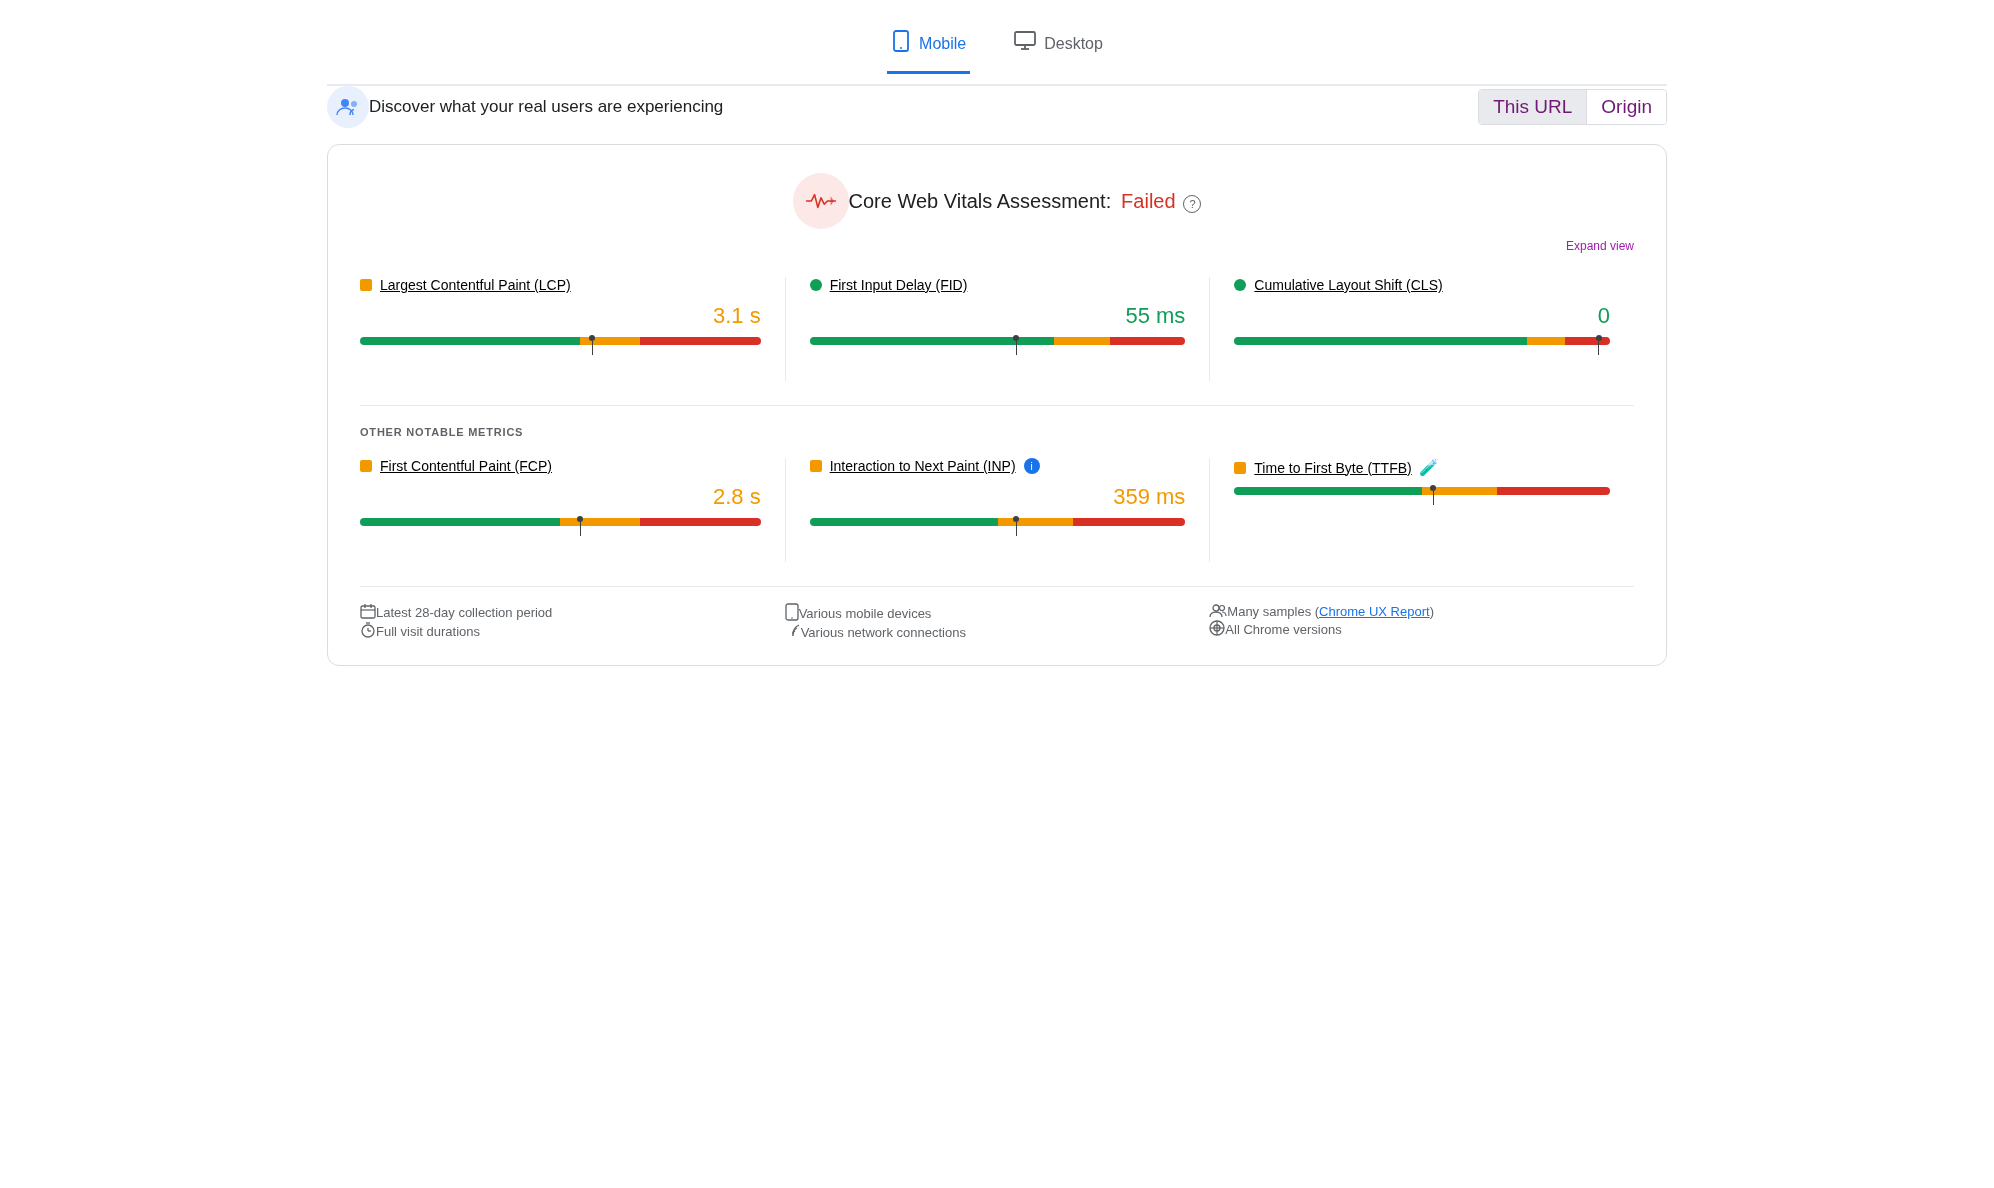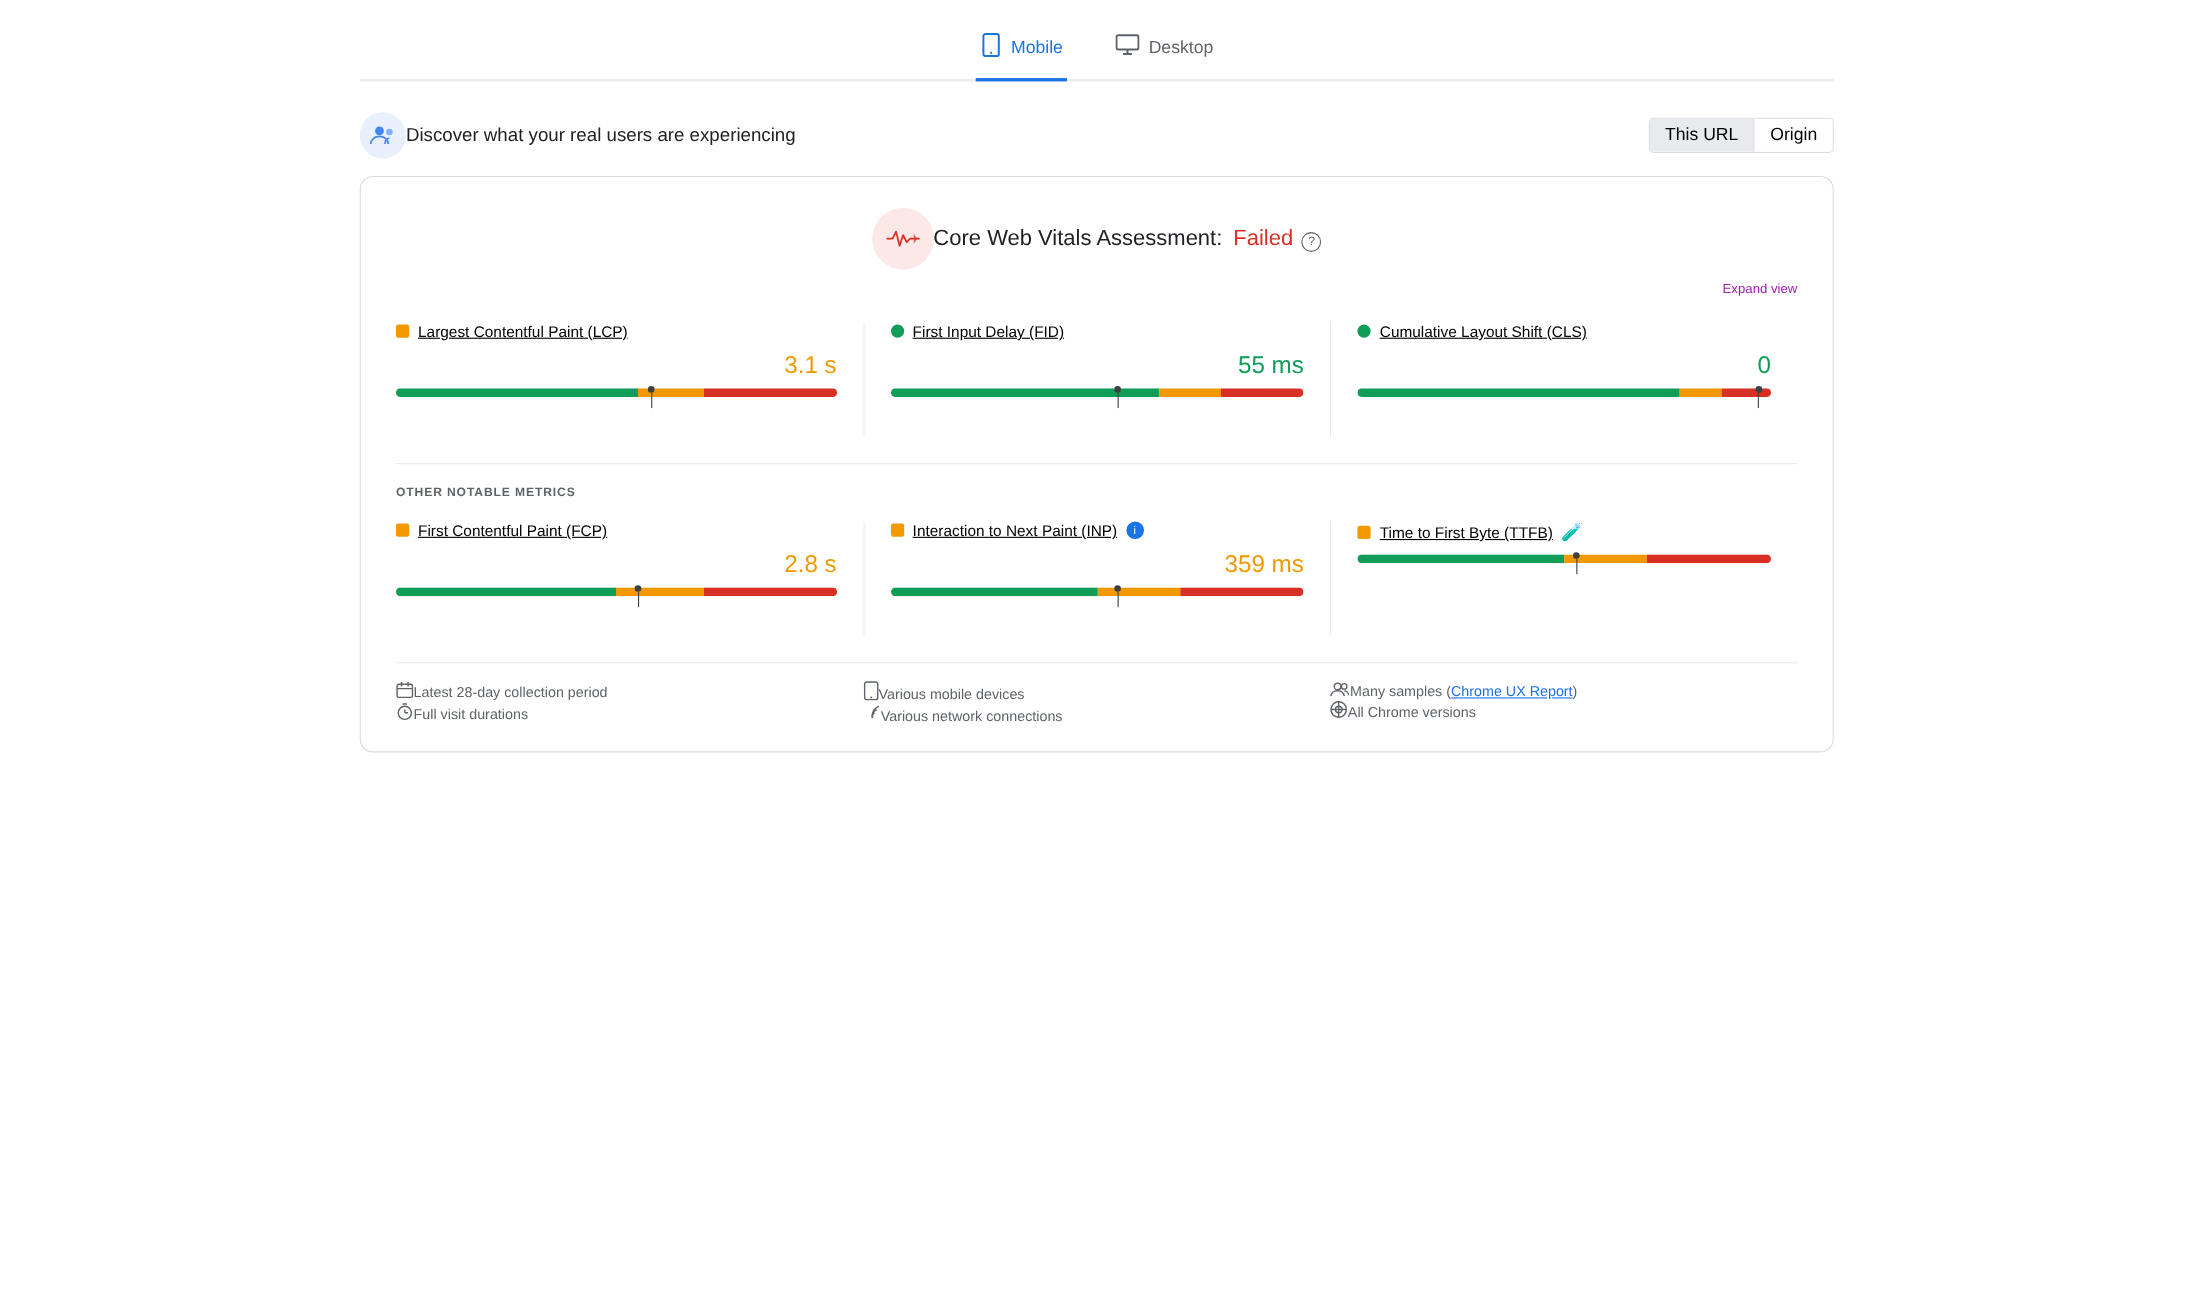--- a/index.html
+++ b/index.html
@@ -13,23 +13,22 @@
       max-width: 1400px;
       margin: 0 auto;
       padding: 20px 30px;
     }
 
     
     .tab-bar {
       display: flex;
       justify-content: center;
       gap: 40px;
-      margin-bottom: 28px;
       border-bottom: 2px solid #e8eaed;
-      padding-bottom: 0;
+      padding-bottom: 12px;
     }
     .tab {
       display: flex;
       align-items: center;
       gap: 8px;
       padding: 10px 4px 14px;
       cursor: pointer;
       font-size: 16px;
       color: #5f6368;
       position: relative;
@@ -75,22 +74,22 @@
       display: flex;
       border: 1px solid #dadce0;
       border-radius: 4px;
       overflow: hidden;
     }
     .url-toggle button {
       padding: 6px 14px;
       border: none;
       background: #fff;
       cursor: pointer;
-      font-size: 16px;
-      color: #000000;
+      font-size: 19px;
+      color: #701a75;
     }
     .url-toggle button.active {
       background: #e8eaed;
       font-weight: 500;
     }
     .url-toggle button:not(:last-child) {
       border-right: 1px solid #dadce0;
     }
 
     

